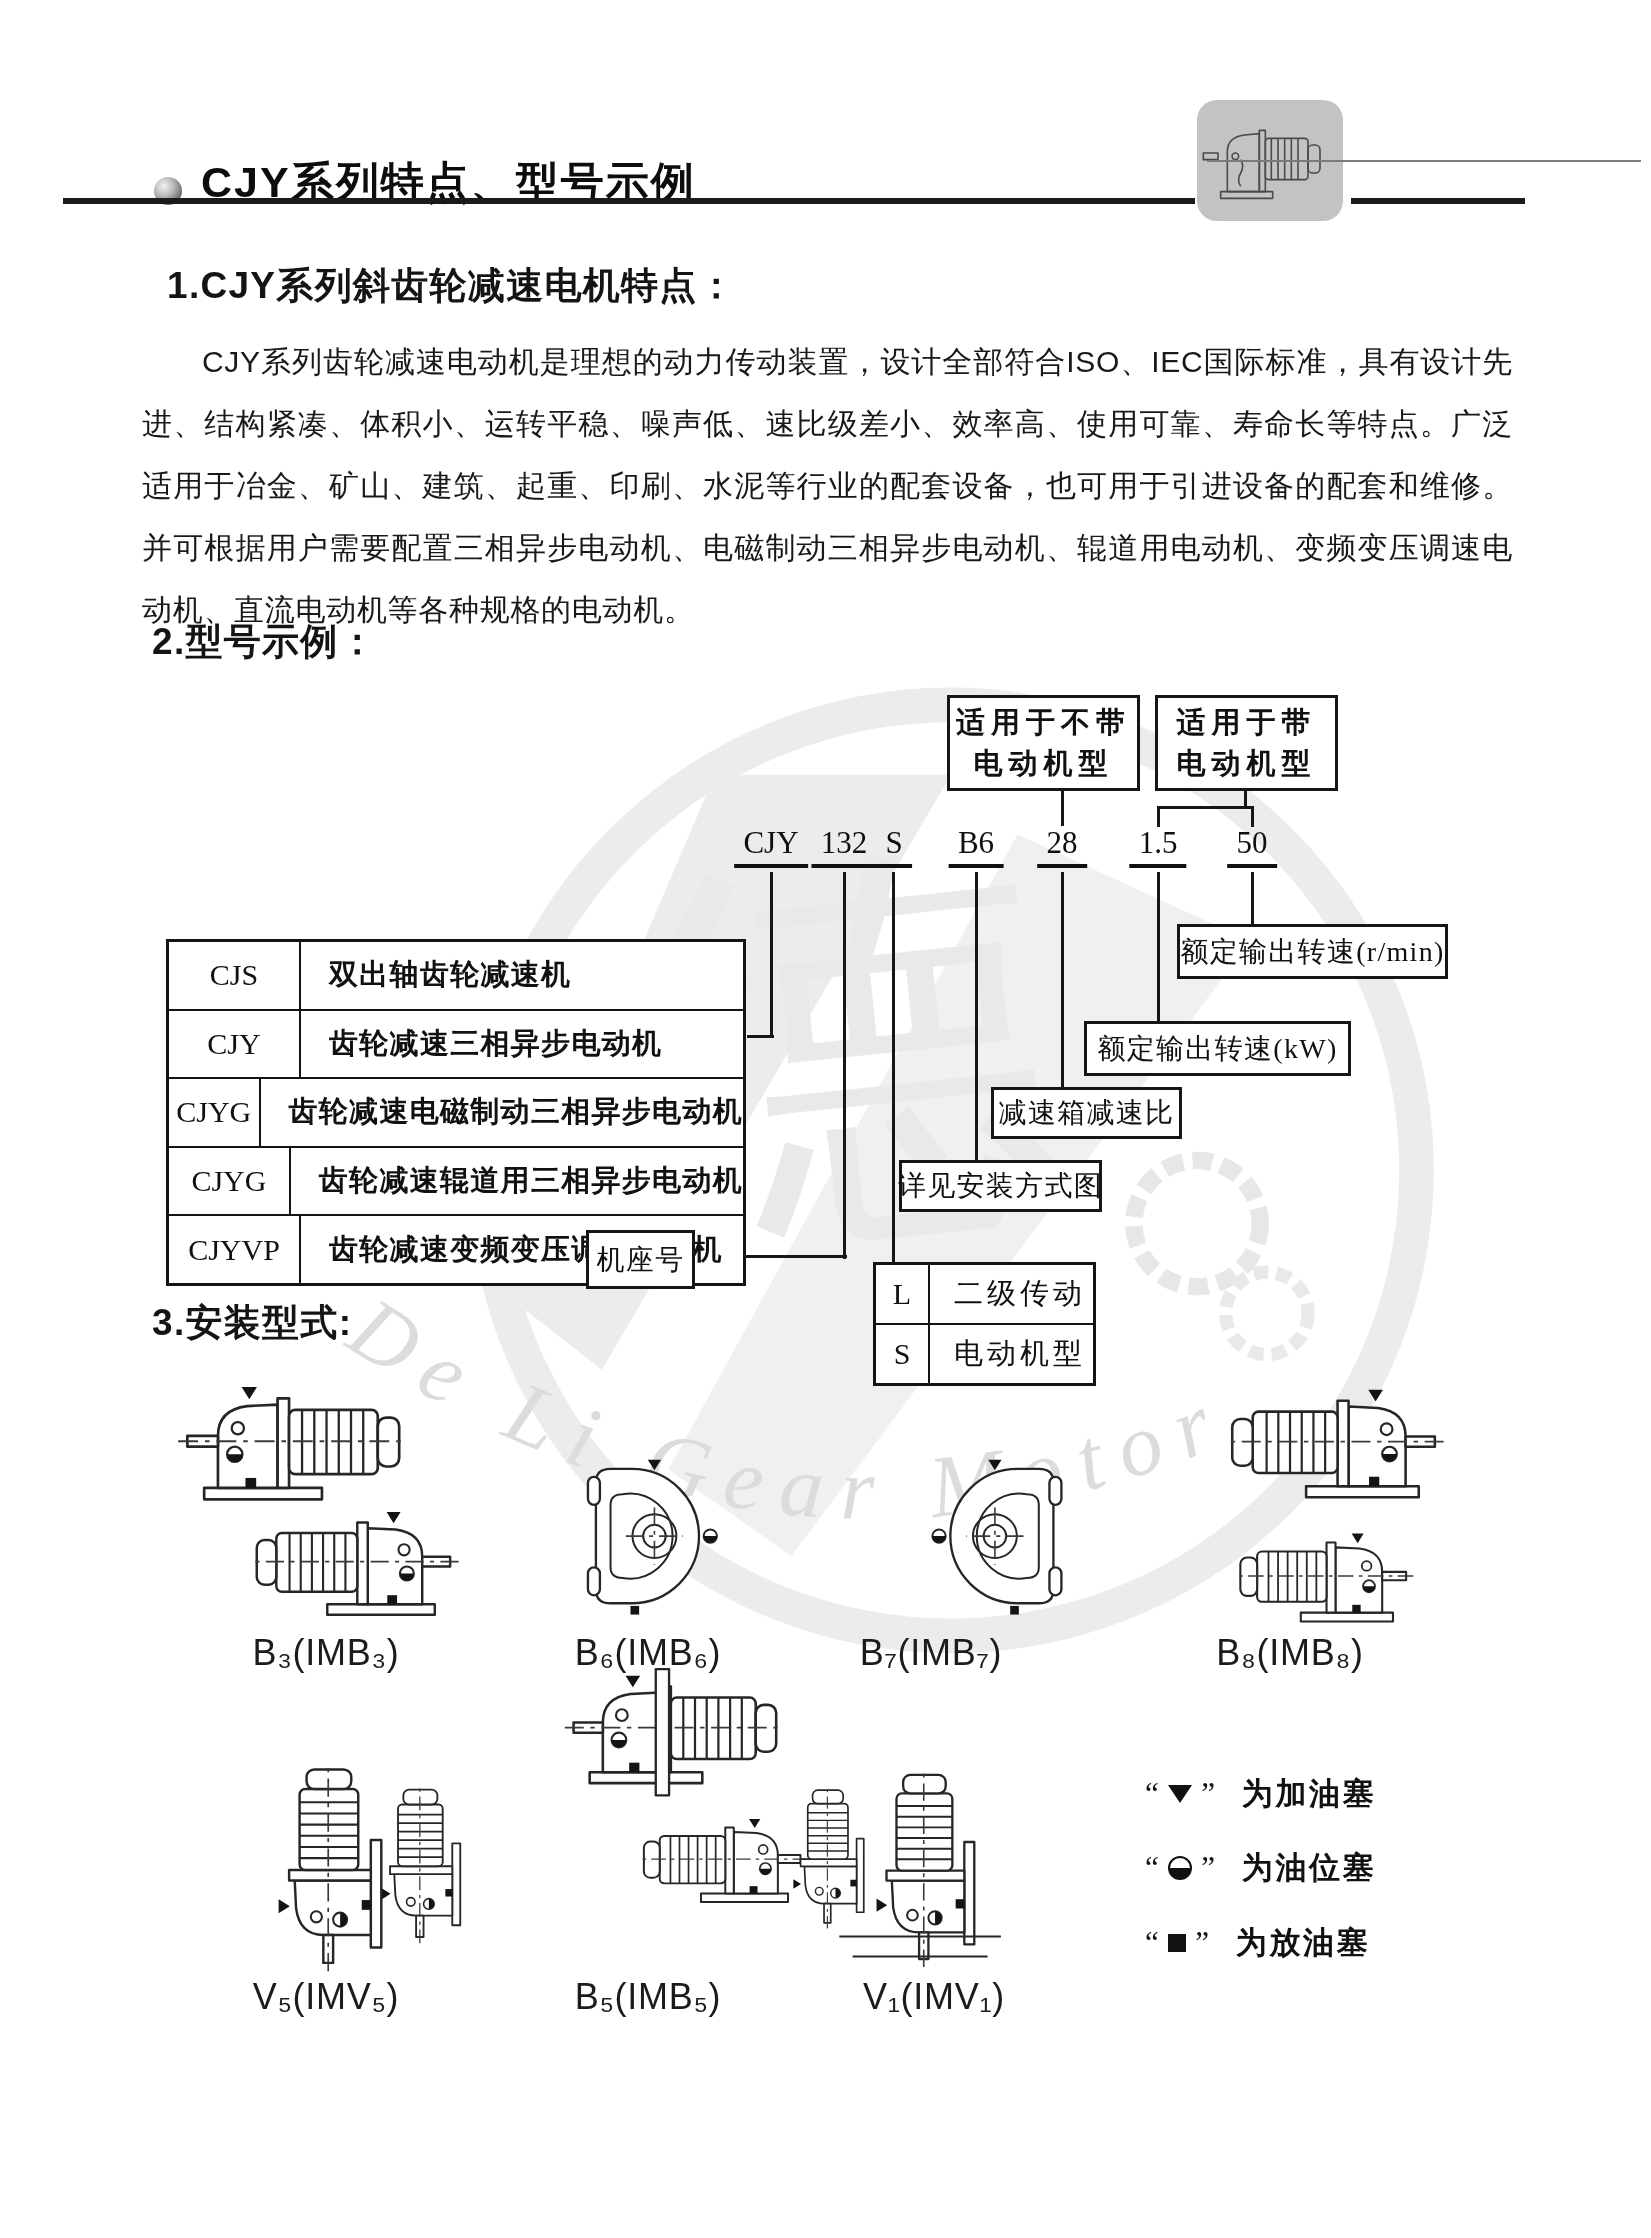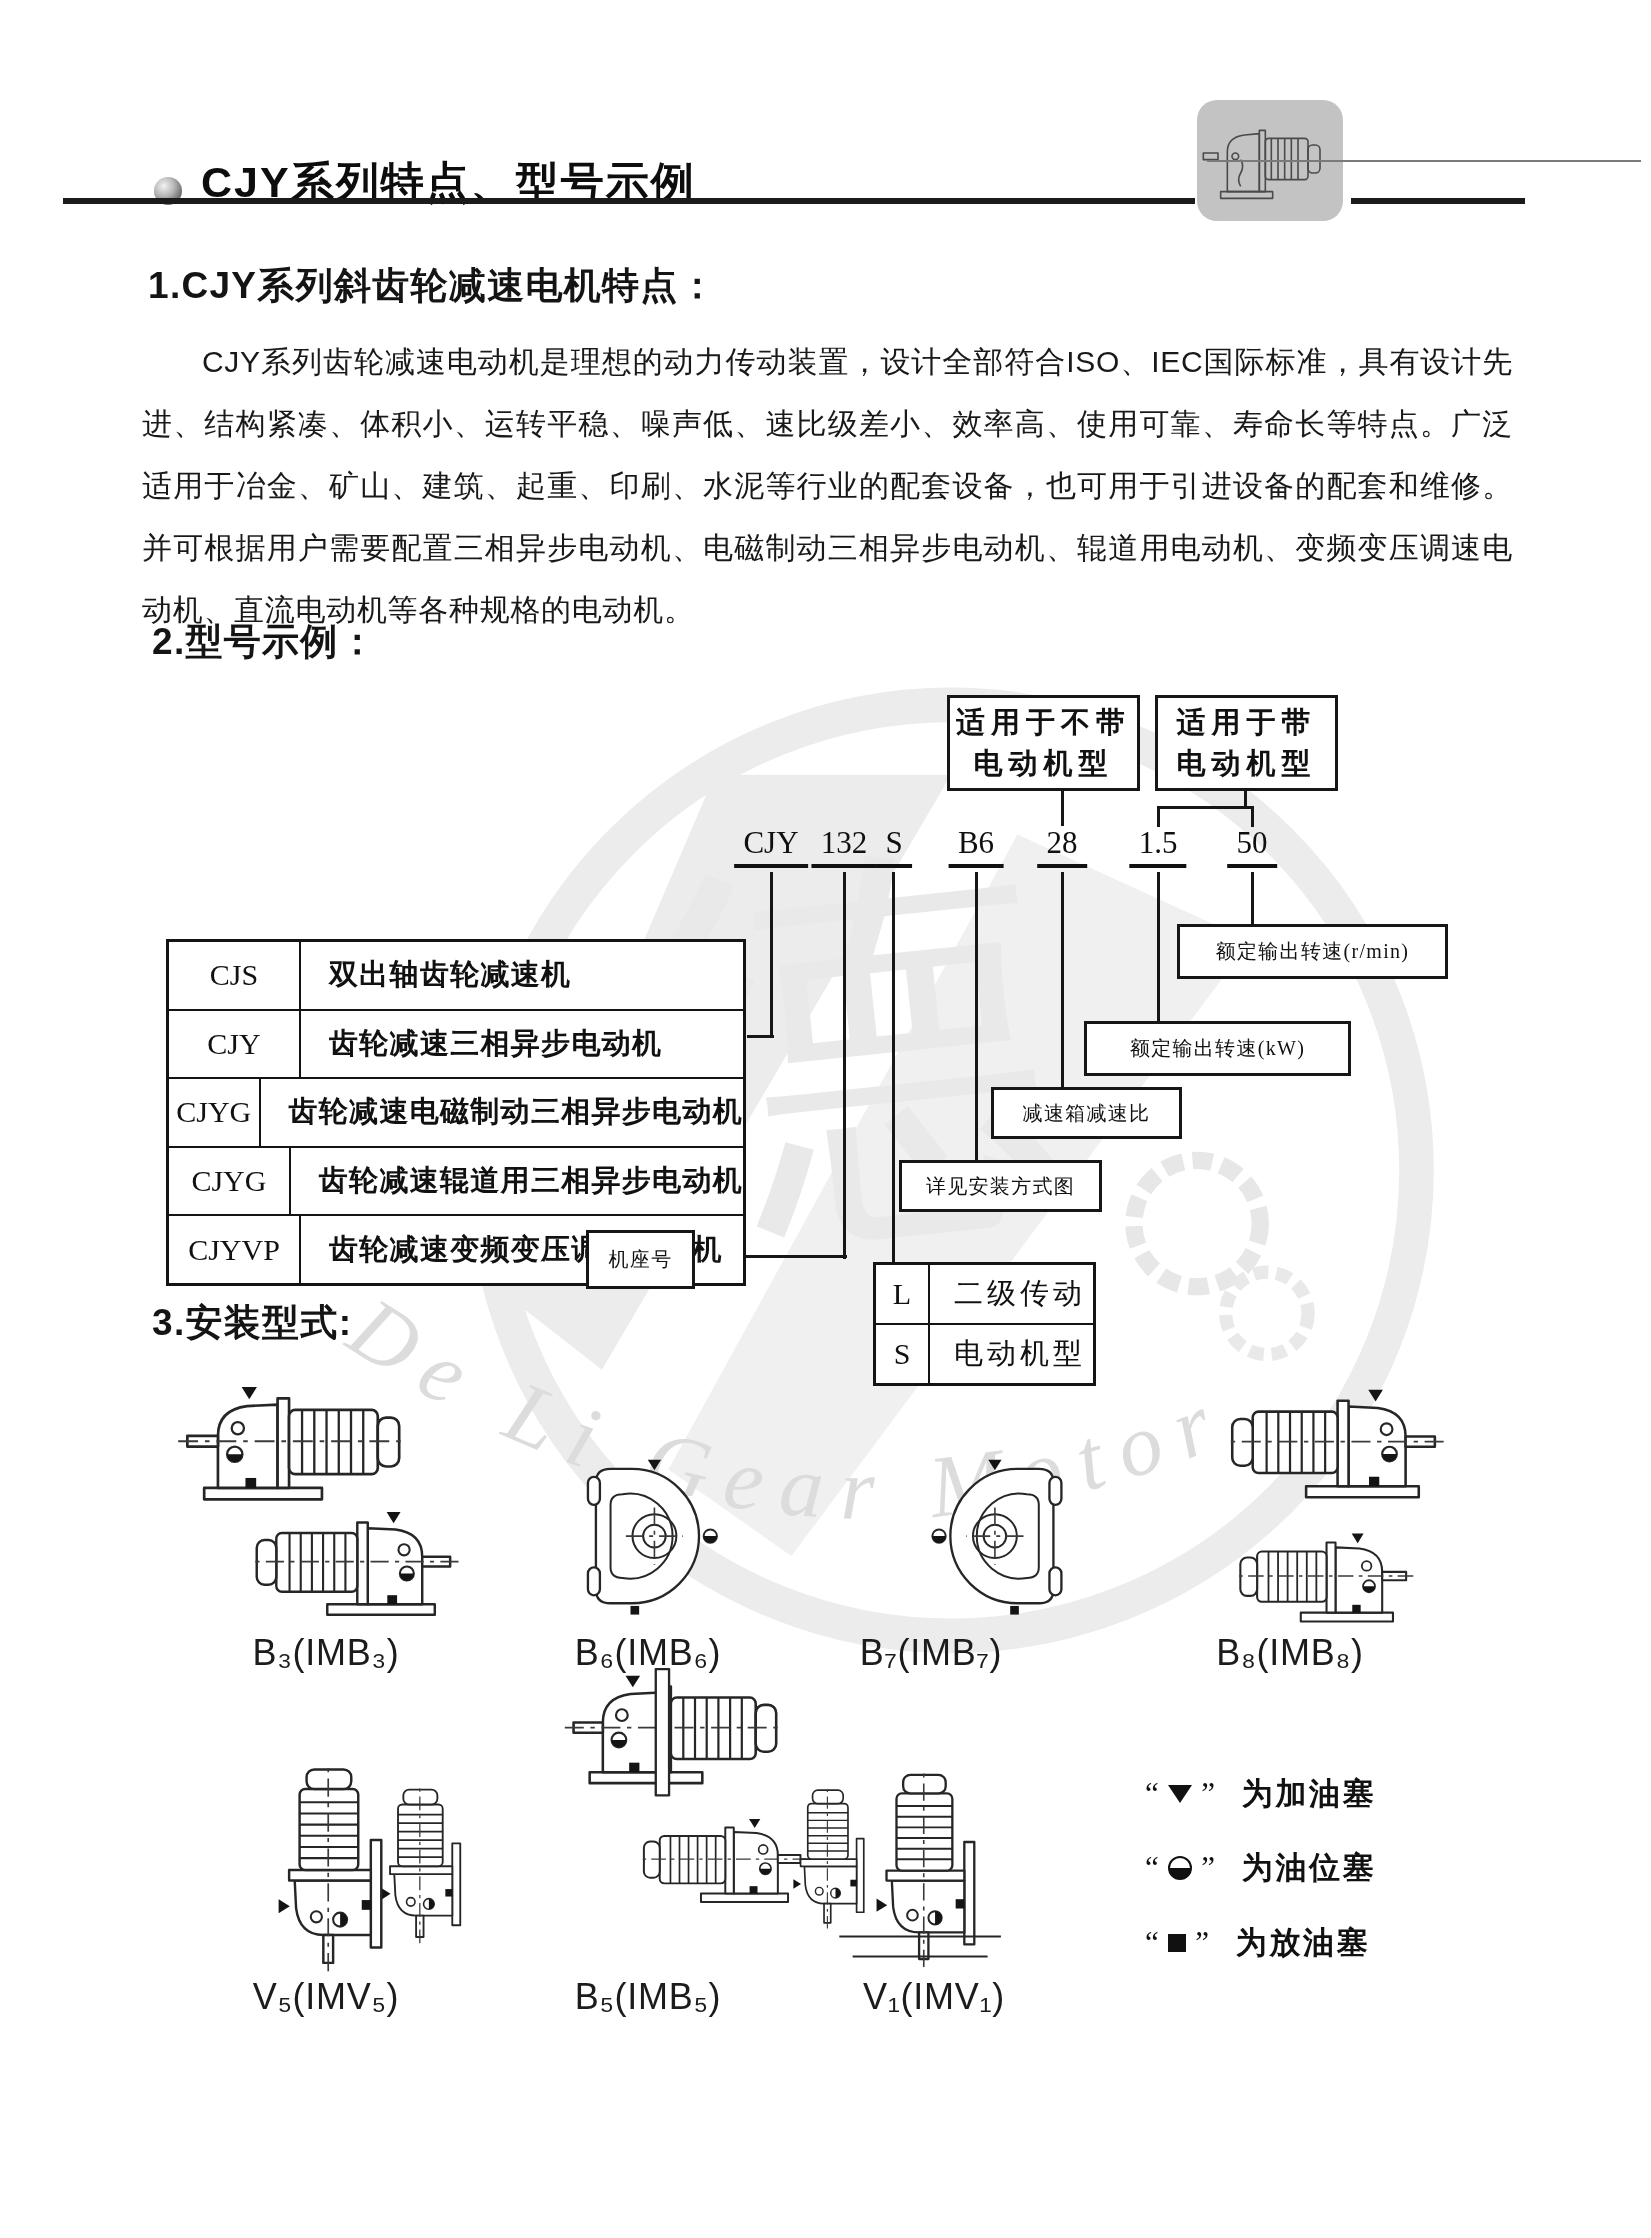--- a/index.html
+++ b/index.html
@@ -19,21 +19,21 @@
   
   .sec-head{font-size:37px;font-weight:bold;color:#141414;letter-spacing:1.3px;}
 
   .para{left:142px;top:331px;width:1371px;font-size:30px;line-height:62px;text-align:justify;
         text-indent:2em;color:#191919;letter-spacing:0.7px;}
 
   
   .dbox{border:3.3px solid #161616;background:#fff;box-sizing:border-box;display:flex;
         align-items:center;justify-content:center;}
   .topbox{flex-direction:column;font-weight:bold;font-size:29px;letter-spacing:6px;line-height:41px;text-align:center;}
-  .callout{font-family:"Liberation Serif",serif;font-size:20px;letter-spacing:1.3px;white-space:nowrap;}
+  .callout{font-family:"Liberation Serif",serif;font-size:28px;letter-spacing:1.3px;white-space:nowrap;}
 
   .conn{background:#161616;}
 
   .code-item{font-family:"Liberation Serif",serif;font-size:31px;color:#101010;
              transform:translateX(-50%);border-bottom:4px solid #111;padding:0 9.3px 2.7px 9.3px;}
 
   
   .ptable{left:166px;top:939px;width:580px;height:347px;border:3.3px solid #141414;box-sizing:border-box;
           display:flex;flex-direction:column;background:#fff;}
   .ptable .row{flex:1;display:flex;border-bottom:2.7px solid #141414;}
@@ -103,21 +103,21 @@
       <rect x="95" y="38" width="64" height="62" rx="5"></rect>
       <path d="M104,38 V100 M114,38 V100 M124,38 V100 M134,38 V100 M144,38 V100"></path>
       <rect x="159" y="48" width="18" height="42" rx="7"></rect>
       <rect x="2" y="60" width="22" height="10"></rect>
       <circle cx="50" cy="65" r="5"></circle>
       <path d="M58,70 q6,10 0,20 q-6,10 0,20"></path>
     </g>
   </svg>
   <div class="abs z3 thinline" style="left:1207px;top:160px;width:434px;"></div>
 
-  <div class="abs z2 sec-head" style="left:148px;top:261px;">1.CJY系列斜齿轮减速电机特点：</div>
+  <div class="abs z2 sec-head" style="left:167px;top:261px;">1.CJY系列斜齿轮减速电机特点：</div>
   <div class="abs z2 para">CJY系列齿轮减速电动机是理想的动力传动装置，设计全部符合ISO、IEC国际标准，具有设计先进、结构紧凑、体积小、运转平稳、噪声低、速比级差小、效率高、使用可靠、寿命长等特点。广泛适用于冶金、矿山、建筑、起重、印刷、水泥等行业的配套设备，也可用于引进设备的配套和维修。并可根据用户需要配置三相异步电动机、电磁制动三相异步电动机、辊道用电动机、变频变压调速电动机、直流电动机等各种规格的电动机。</div>
 
   <div class="abs z2 sec-head" style="left:152px;top:617px;">2.型号示例：</div>
 
   <div class="abs z2 dbox topbox" style="left:947px;top:695px;width:193px;height:96px;">
     <div>适用于不带</div>
     <div>电动机型</div>
   </div>
   <div class="abs z2 dbox topbox" style="left:1155px;top:695px;width:183px;height:96px;">
     <div>适用于带</div>

